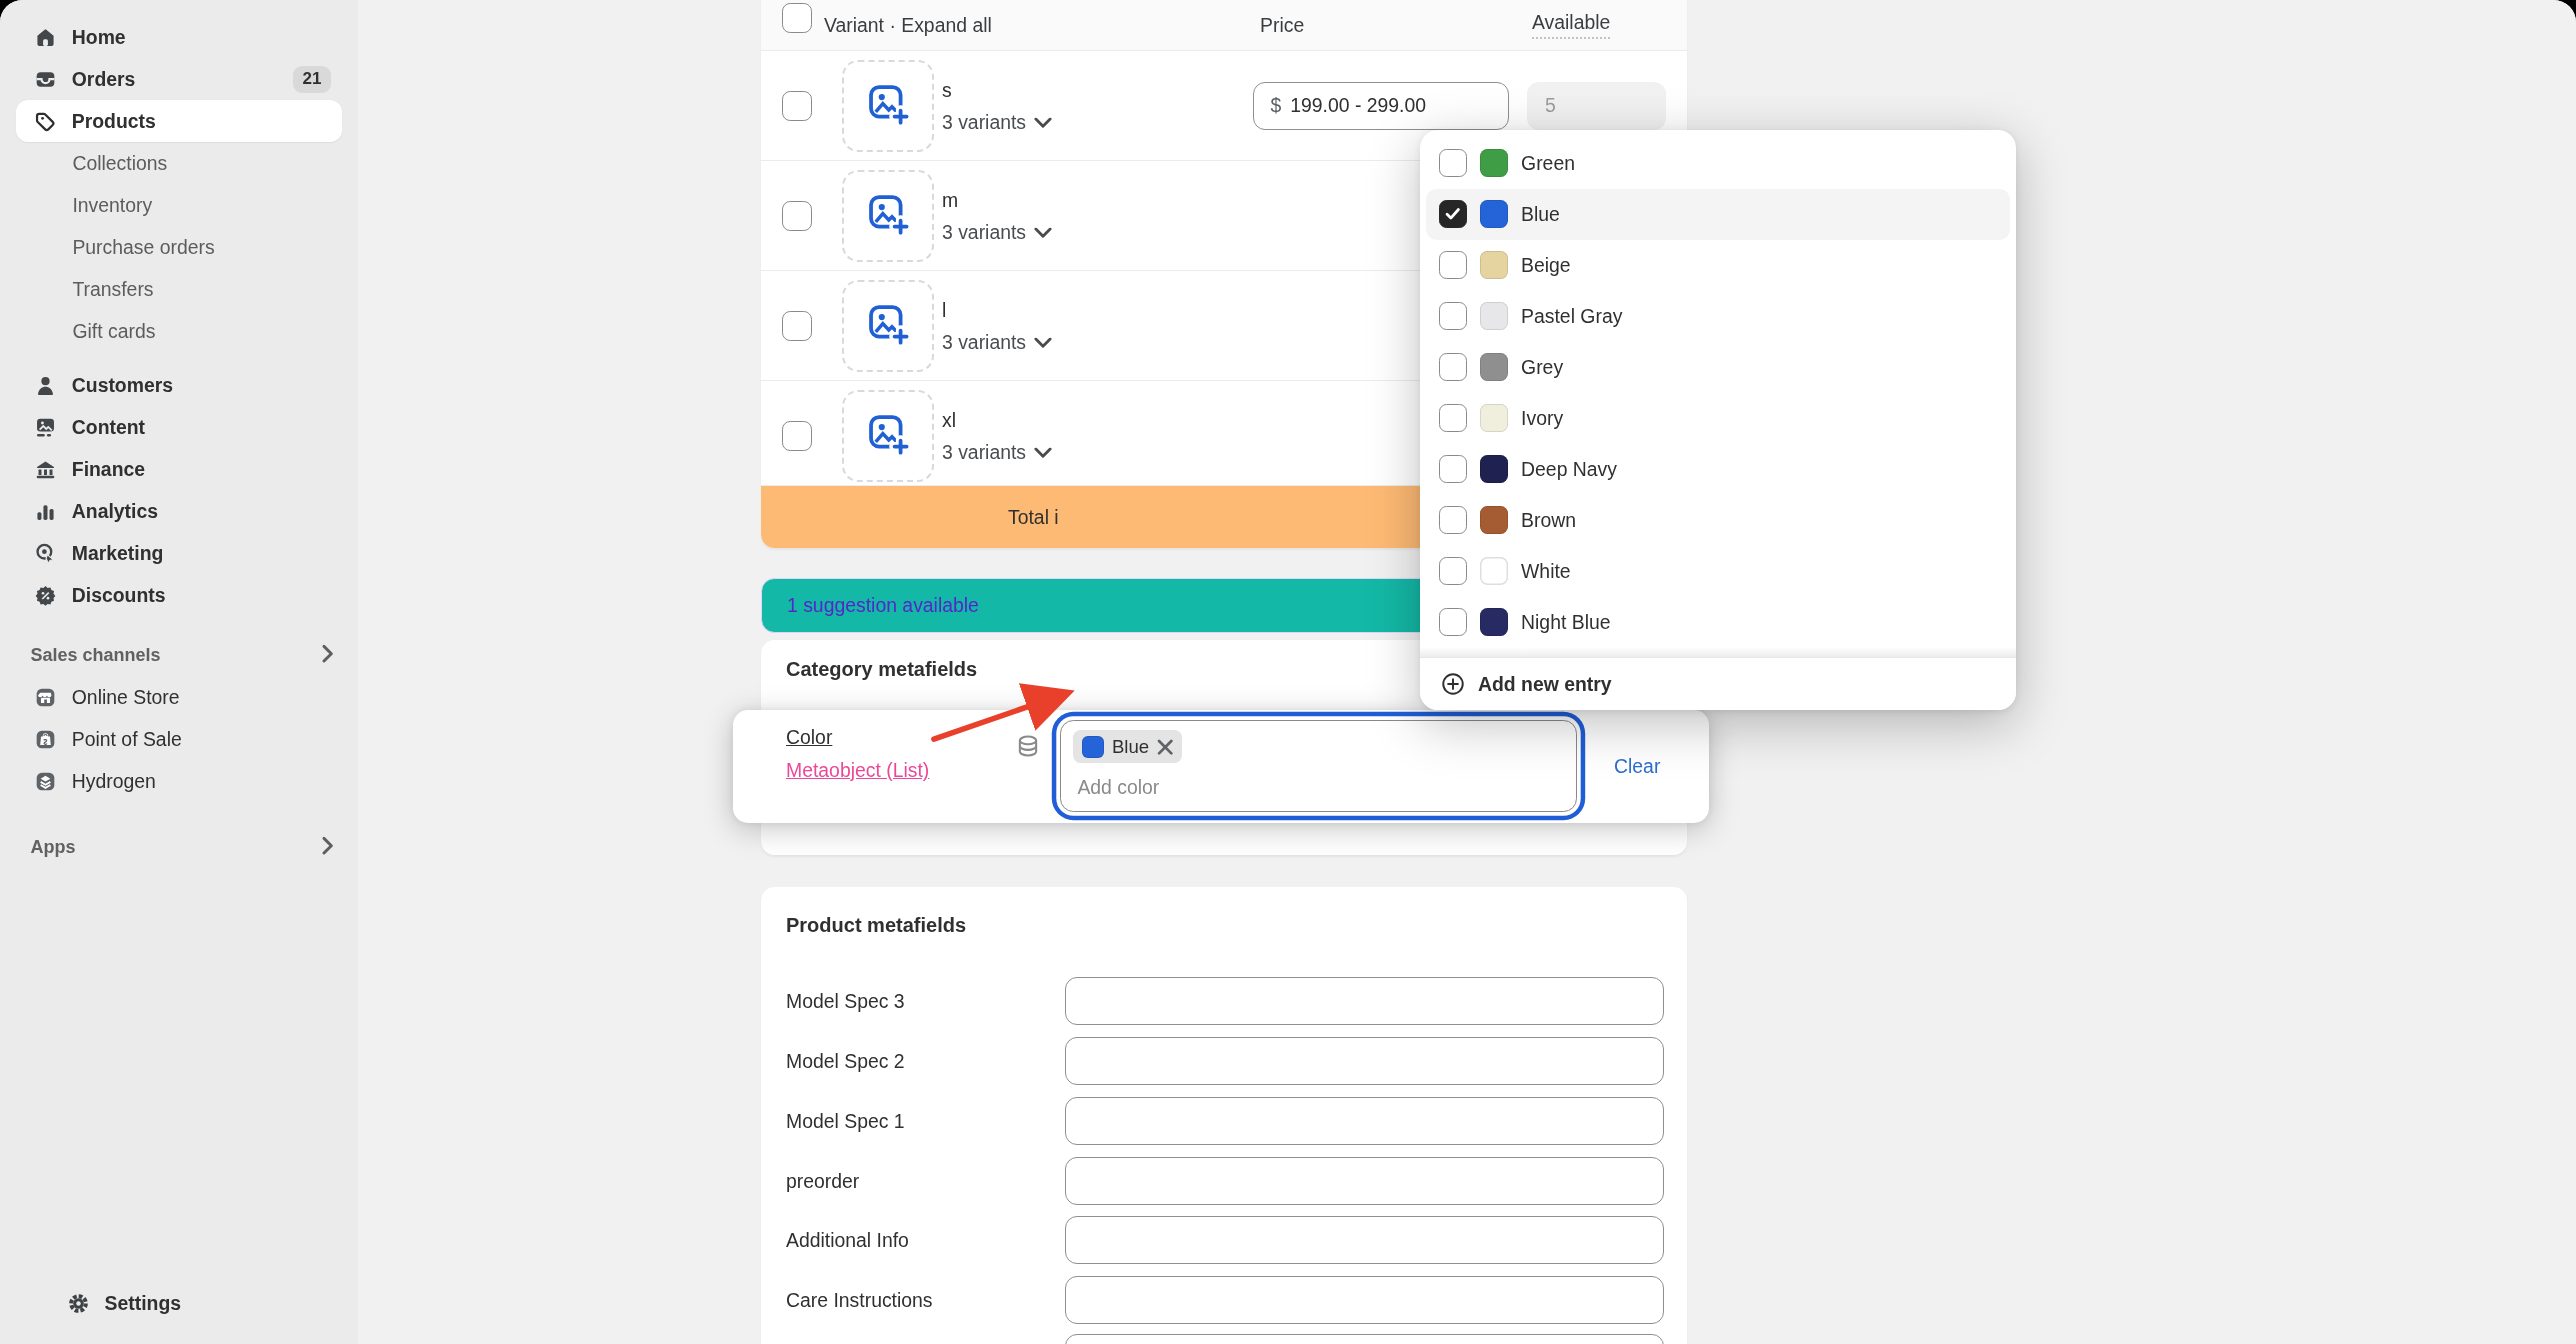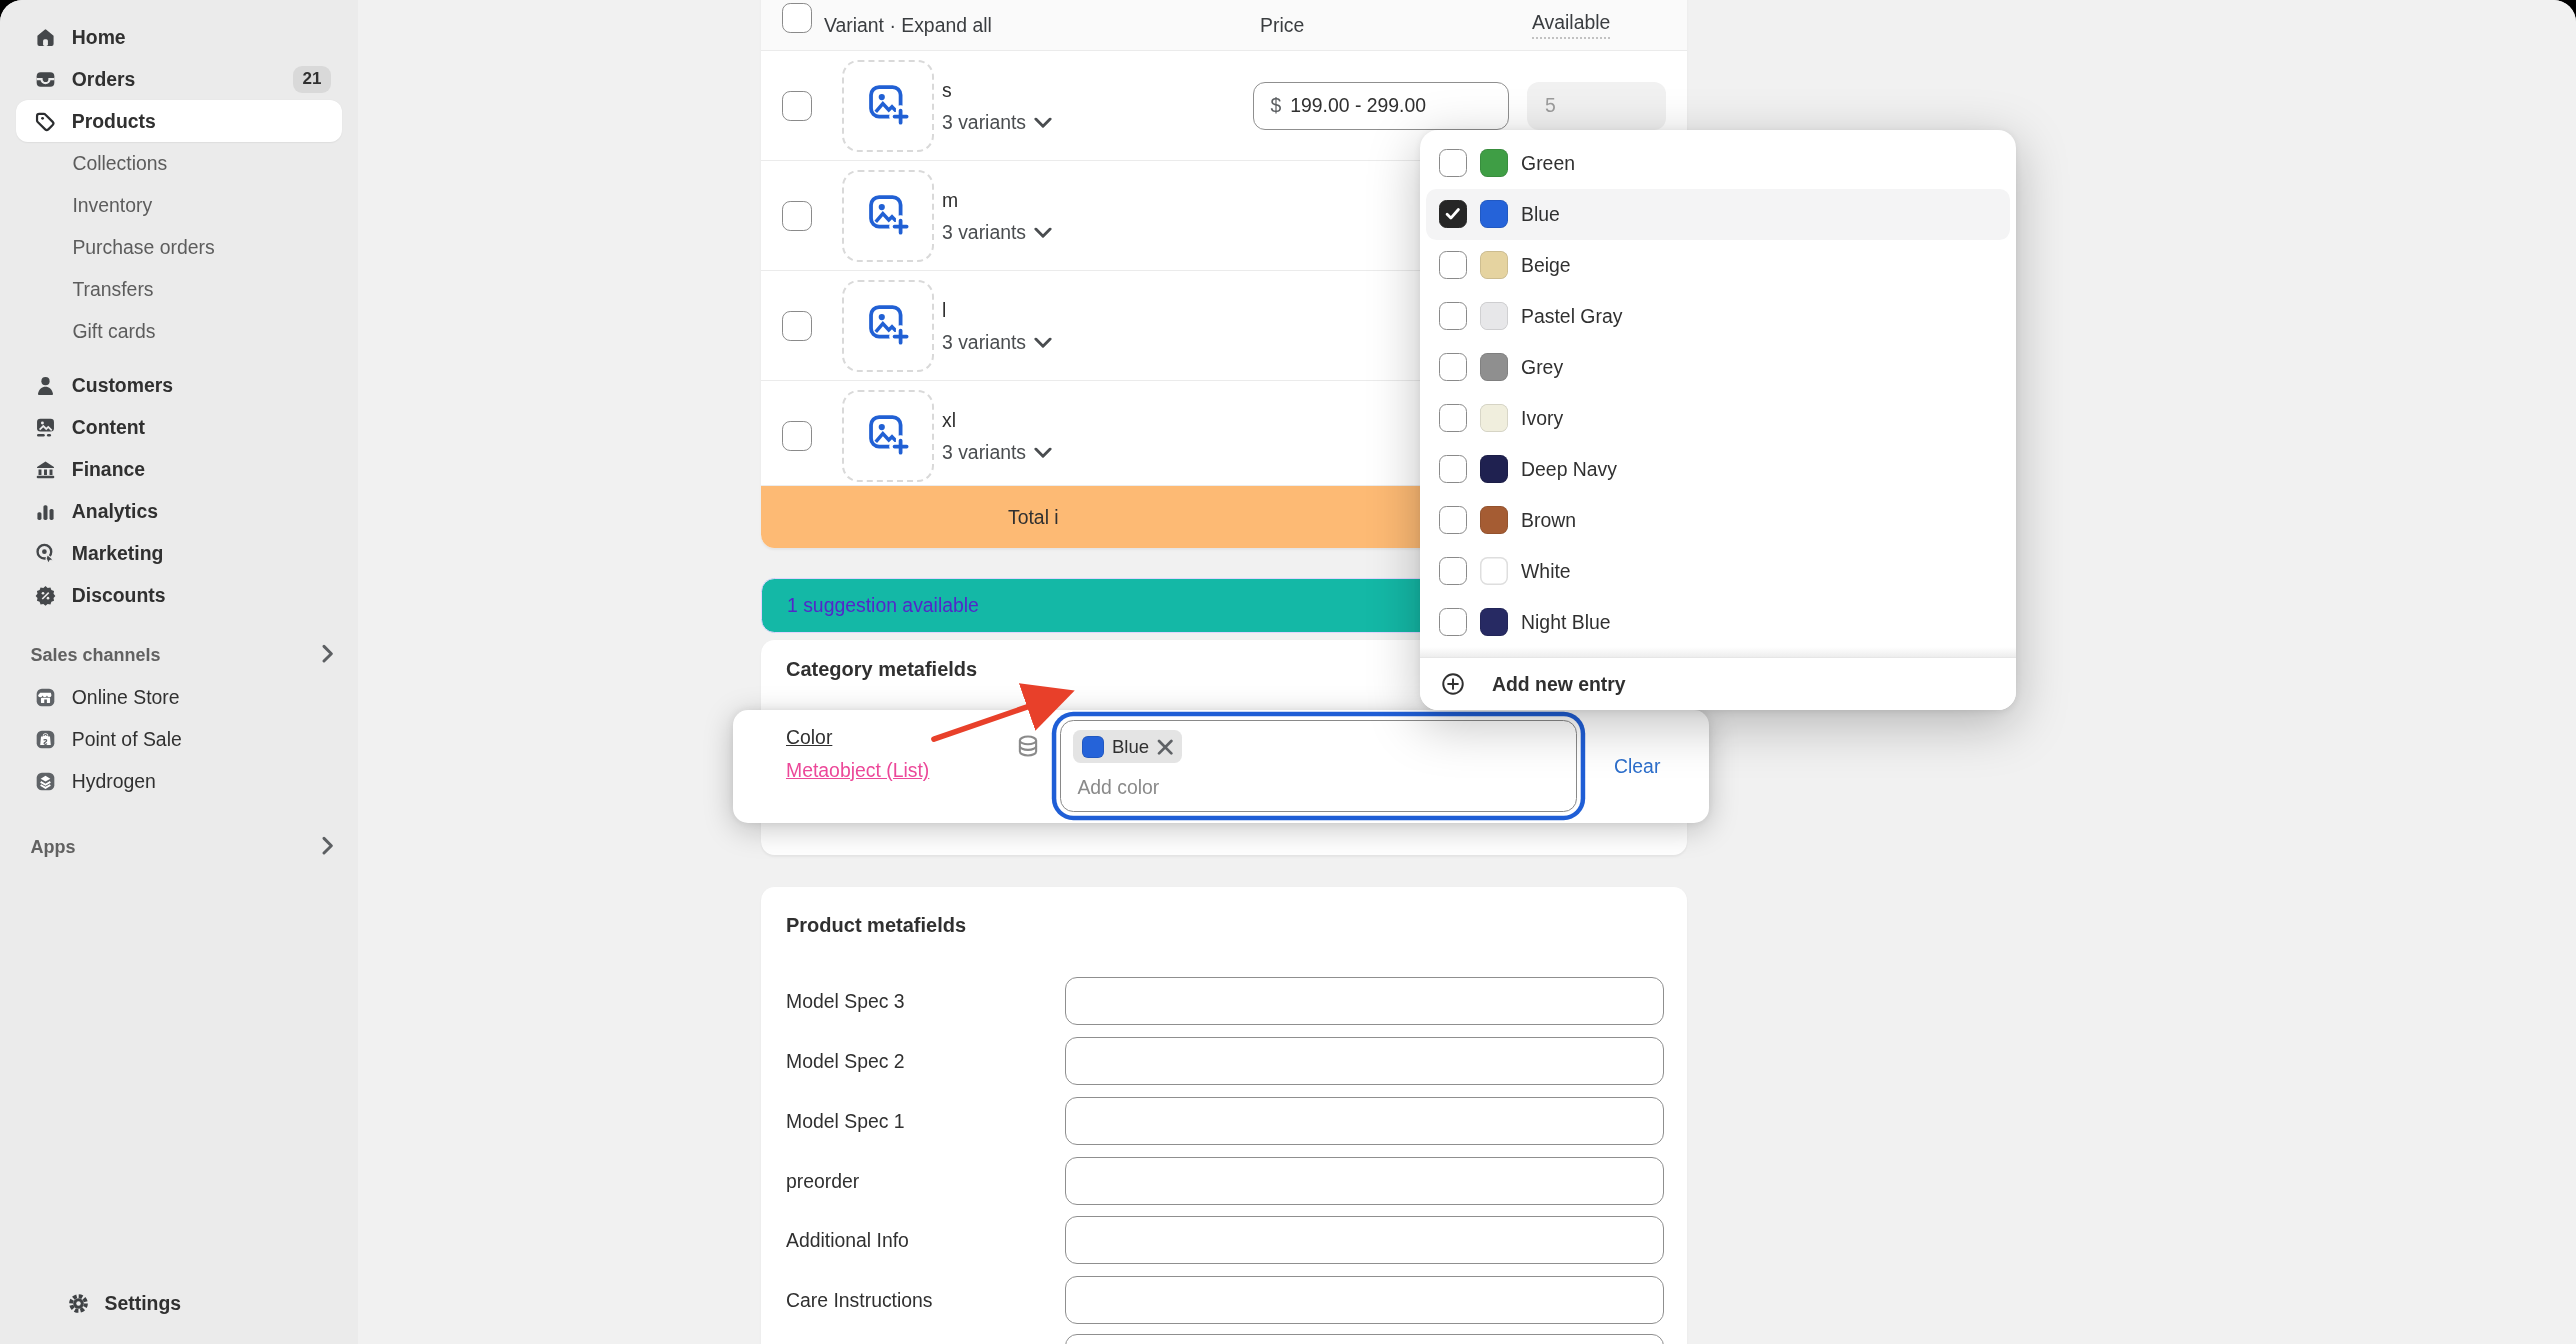--- a/index.html
+++ b/index.html
@@ -83,21 +83,21 @@
   .dd-option{height:51px;margin:0 6px;padding-left:12.7px;border-radius:10.4px;display:flex;align-items:center;gap:13.4px;cursor:pointer;}
   .dd-option.highlight{background:#f4f4f5;}
   .dd-cbx{width:28px;height:28px;border:1.5px solid #8a8a8a;border-radius:7.5px;background:#fff;box-sizing:border-box;
     display:flex;align-items:center;justify-content:center;}
   .dd-cbx.checked{background:#262626;border-color:#262626;}
   .dd-swatch{width:27.6px;height:27.6px;border-radius:7.5px;box-shadow:inset 0 0 0 0.7px rgba(0,0,0,.14);}
   .dd-label{font-size:19.4px;color:#303030;}
   #dd-fade{position:absolute;left:0;right:0;bottom:53px;height:10.4px;
     background:linear-gradient(rgba(26,26,26,0),rgba(26,26,26,.08));}
   #dd-footer{position:absolute;left:0;right:0;bottom:0;height:52px;border-top:0.7px solid #e6e6e6;border-radius:0 0 18px 18px;
-    display:flex;align-items:center;gap:27px;padding-left:21px;cursor:pointer;background:#fff;}
+    display:flex;align-items:center;gap:13px;padding-left:21px;cursor:pointer;background:#fff;}
   #dd-footer span{font-size:19.4px;font-weight:600;color:#303030;}
 
   
   #arrow-svg{position:absolute;left:552px;top:663px;z-index:70;pointer-events:none;}
 
   
   #product-card{left:403px;top:887px;width:926px;height:522px;border-radius:13.4px 13.4px 0 0;}
   .pm-row-label{position:absolute;left:25px;transform:translateY(-50%);font-size:19.4px;color:#303030;}
   .pm-input{position:absolute;left:304px;width:599px;height:48px;box-sizing:border-box;border:1.5px solid #8f8f8f;
     border-radius:12px;background:#fff;cursor:text;}

